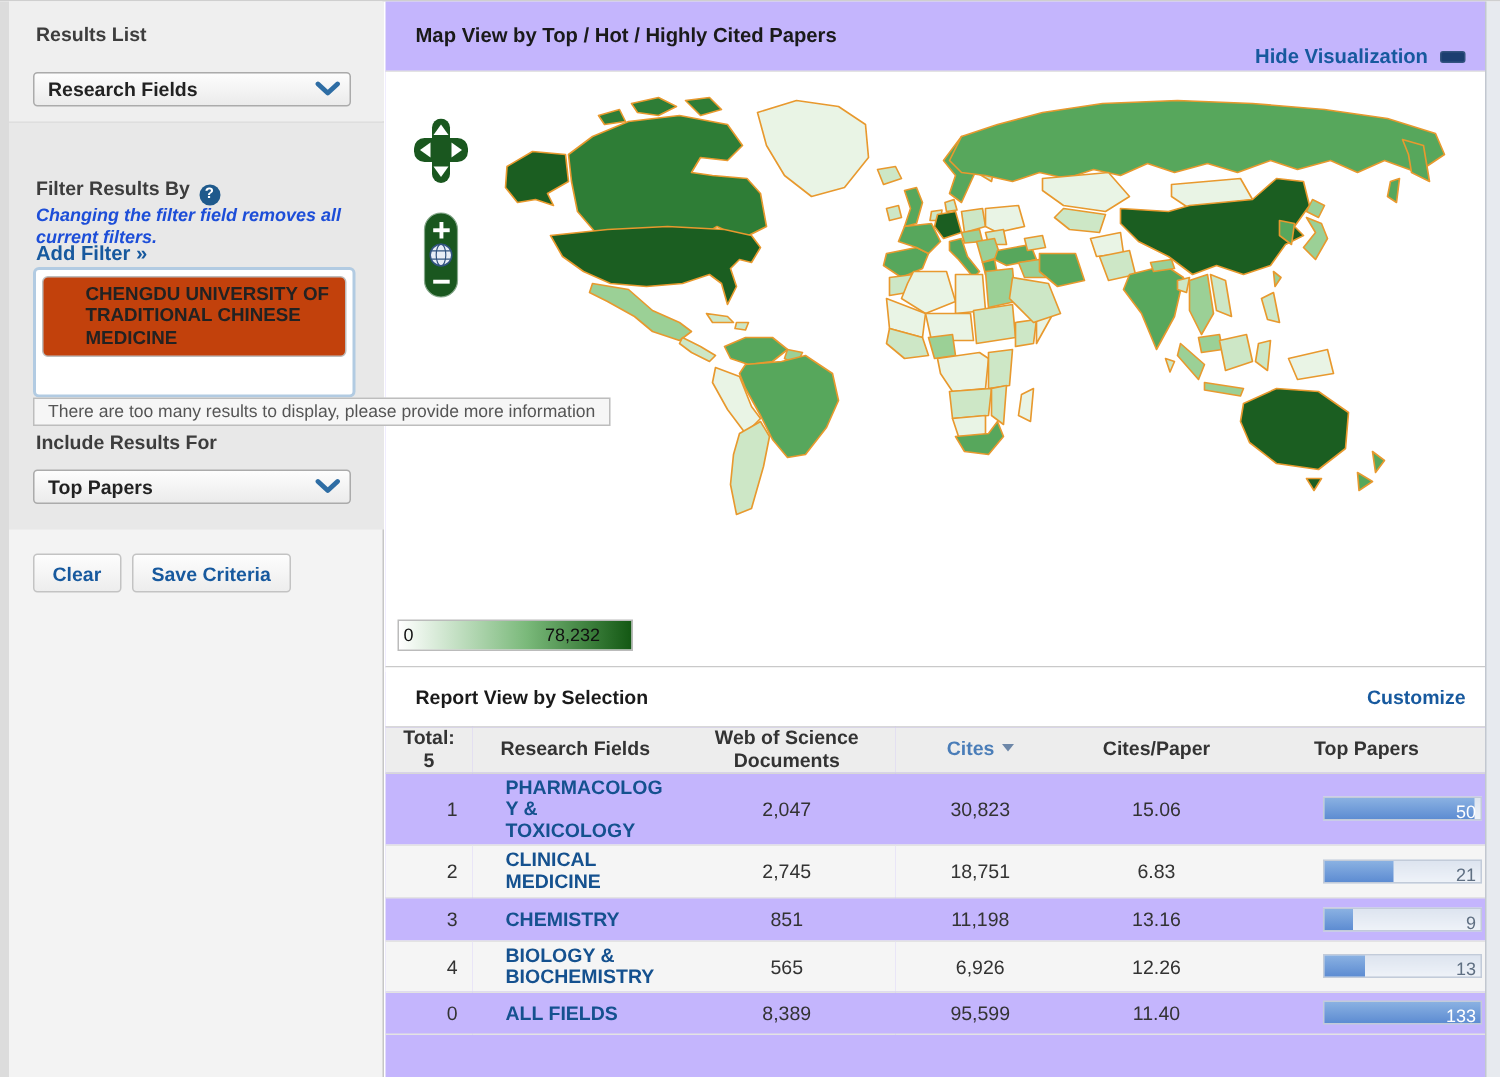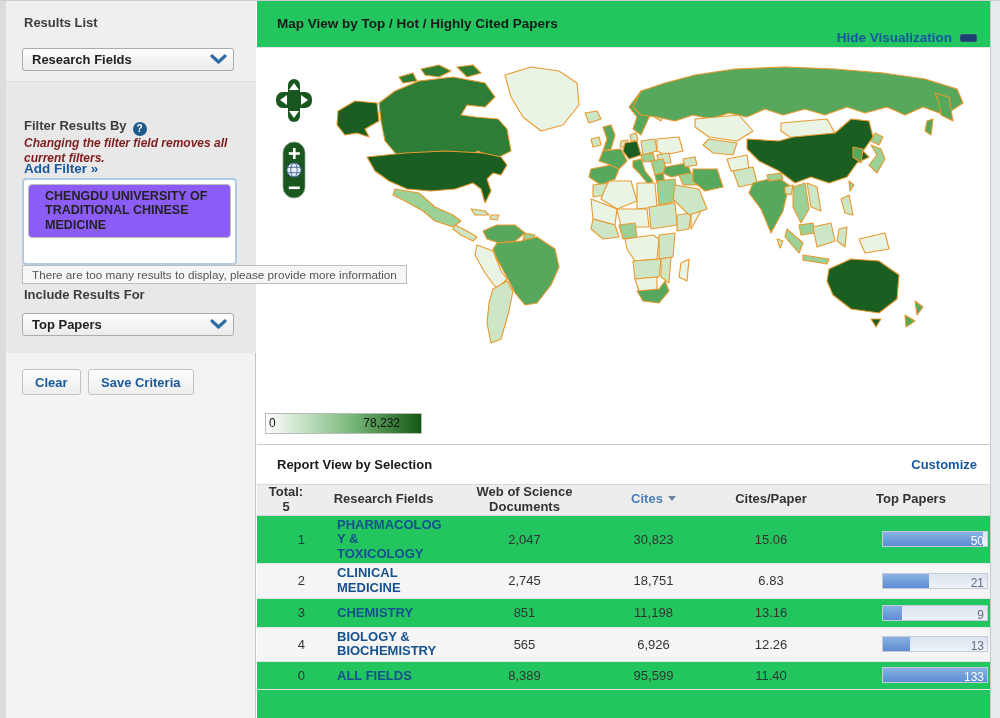--- a/index.html
+++ b/index.html
@@ -7,30 +7,30 @@
   .page{position:absolute;inset:0;border-top:1px solid #cfcfcf;box-sizing:border-box;}
 
   
   .sidebar{position:absolute;left:0;top:0;width:256px;height:718px;background:#f3f3f3;border-right:1px solid #c6c6c6;box-sizing:border-box;}
   .sb-edge{position:absolute;left:0;top:0;width:6px;height:718px;background:#dcdcdc;}
   .sb-top{position:absolute;left:6px;top:0;width:250px;height:80px;background:#efefef;}
   .sb-filter{position:absolute;left:6px;top:80px;width:250px;height:272px;background:#e8e8e8;border-top:1px solid #dedede;box-sizing:border-box;}
   .sb-label{position:absolute;font-size:13px;font-weight:bold;color:#3d3d3d;}
   .dropdown{position:absolute;left:16px;width:212px;height:23px;background:linear-gradient(#fdfdfd,#ebebeb);border:1px solid #ababab;border-radius:3px;display:flex;align-items:center;justify-content:space-between;padding:0 6px 0 9px;box-sizing:border-box;cursor:pointer;}
   .dropdown .dd-val{font-size:13px;font-weight:bold;color:#222;}
-  .note{position:absolute;left:18px;top:122px;width:205px;font-size:12px;font-style:italic;font-weight:bold;color:#7f1d1d;line-height:1.22;}
+  .note{position:absolute;left:18px;top:122px;width:205px;font-size:12px;font-style:italic;font-weight:bold;color:#1d4ed8;line-height:1.22;}
   .qicon{display:inline-flex;align-items:center;justify-content:center;width:14px;height:14px;border-radius:50%;background:#1f5a8c;color:#fff;font-size:10px;font-weight:bold;margin-left:6px;vertical-align:-2px;}
   .add-filter{position:absolute;left:18px;top:159px;font-size:13.5px;font-weight:bold;color:#17599e;text-decoration:none;cursor:pointer;}
   .filter-panel{position:absolute;left:16px;top:96px;width:215px;height:87px;background:#fff;border:2px solid #b2cbe2;border-radius:4px;box-sizing:border-box;}
-  .filter-chip{margin:4px;background:#8b5cf6;border:1px solid #bdbdbd;border-radius:4px;padding:4px 8px 5px 16px;font-size:12.5px;font-weight:bold;color:#222;line-height:1.15;cursor:pointer;}
+  .filter-chip{margin:4px;background:#c2410c;border:1px solid #bdbdbd;border-radius:4px;padding:4px 8px 5px 28px;font-size:12.5px;font-weight:bold;color:#222;line-height:1.15;cursor:pointer;}
   .tooltip{position:absolute;left:22px;top:264px;height:19px;background:#f6f6f6;border:1px solid #bdbdbd;box-sizing:border-box;font-size:11.7px;color:#555;line-height:17px;padding:0 9px;white-space:nowrap;z-index:50;}
   .btn{position:absolute;top:368px;height:26px;background:linear-gradient(#fdfdfd,#ededed);border:1px solid #c3c3c3;border-radius:3px;font-family:"Liberation Sans",sans-serif;font-size:13px;font-weight:bold;color:#17599e;cursor:pointer;padding:0 12px;}
 
   
-  .main{position:absolute;left:257px;top:0;width:733px;height:718px;background:#22c55e;}
+  .main{position:absolute;left:257px;top:0;width:733px;height:718px;background:#c4b5fd;}
   .map-header{position:absolute;left:0;top:0;width:733px;height:47px;border-bottom:1px solid #e3e3e3;box-sizing:border-box;}
   .map-title{position:absolute;left:20px;top:15px;font-size:13.5px;font-weight:bold;color:#1a1a1a;}
   .hide-viz{position:absolute;right:13px;top:14px;display:flex;align-items:center;gap:8px;cursor:pointer;margin-top:15px;}
   .hide-viz span{font-size:13.5px;font-weight:bold;color:#17599e;}
   .minus-pill{width:15px;height:6px;background:#1c3e70;border:1px solid #33527f;border-radius:2px;}
 
   .map-area{position:absolute;left:0;top:47px;width:733px;height:400px;background:#fff;}
   .world-svg{position:absolute;left:78px;top:15px;}
   .cty{stroke:#e8992e;stroke-width:1.1;stroke-linejoin:round;}.f1{fill:#e9f4e5}.f2{fill:#cde7c6}.f3{fill:#9bd096}.f4{fill:#57a75c}.f5{fill:#2e7d36}.f6{fill:#1b5e21}
   .pan-ctl{position:absolute;left:19px;top:31px;cursor:pointer;}

